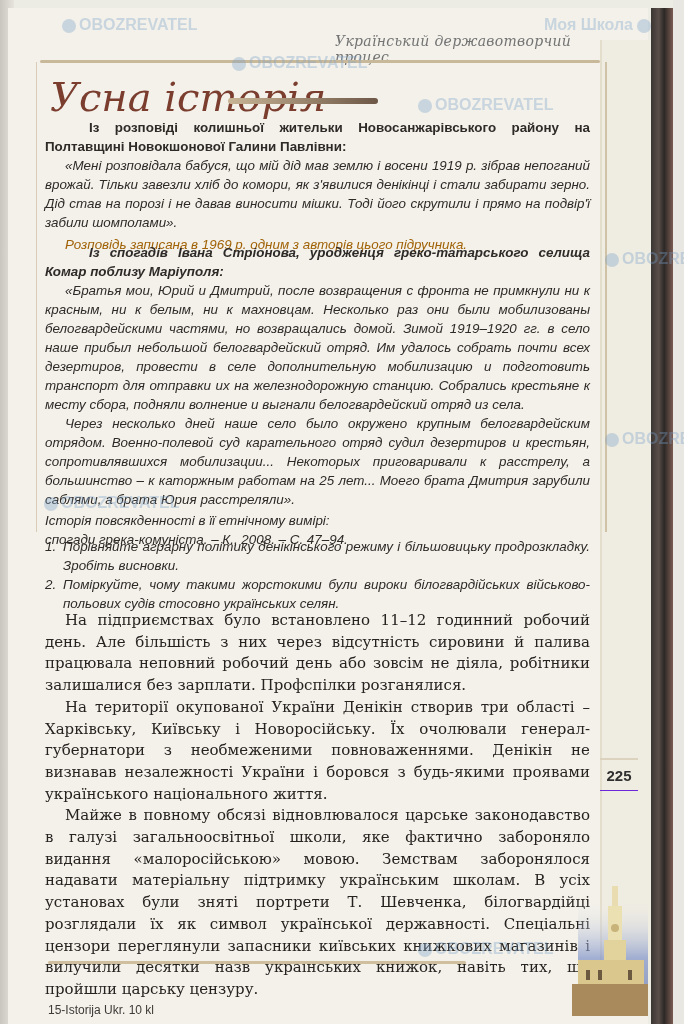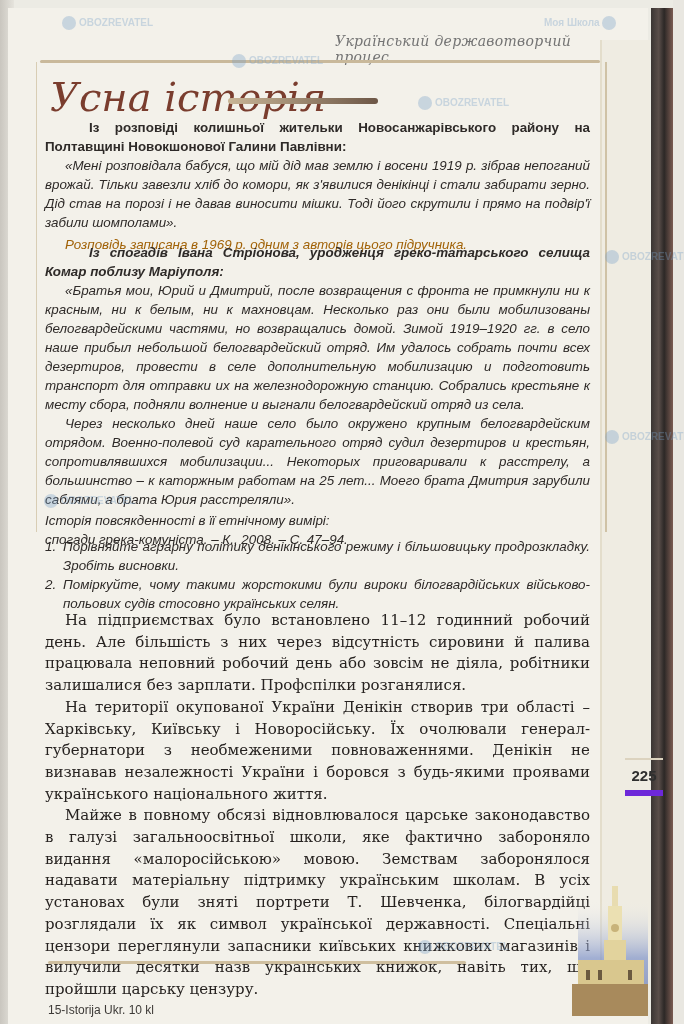--- a/index.html
+++ b/index.html
@@ -18,26 +18,26 @@
   .src-head{font-weight:bold;text-indent:44px;text-align:justify;}
   .src-head.it{font-style:italic;}
   .quote{font-style:italic;text-indent:20px;text-align:justify;margin:0;}
   .note{font-style:italic;text-indent:20px;color:#a16207;margin:0;}
   .citation{font-style:italic;text-align:left;margin:0;}
   .tasks{position:absolute;left:45px;top:537px;width:545px;font-size:13.4px;line-height:19px;font-style:italic;}
   .task{display:flex;text-align:justify;}
   .task .num{width:18px;flex:none;}
   .body-text{position:absolute;left:45px;top:610px;width:545px;font-family:"DejaVu Serif",serif;font-size:15px;line-height:21.7px;color:#262220;}
   .body-text p{margin:0;text-indent:20px;text-align:justify;}
-  .page-num-box{position:absolute;left:625px;top:758px;width:38px;height:30px;border-top:2px solid #dcd3bf;border-bottom:6px solid #6d28d9;display:flex;align-items:center;justify-content:center;}
+  .page-num-box{position:absolute;left:600px;top:758px;width:38px;height:30px;border-top:2px solid #dcd3bf;border-bottom:1px solid #6d28d9;display:flex;align-items:center;justify-content:center;}
   .page-num{font-weight:bold;font-size:15px;color:#2f2f2f;font-family:"Liberation Sans",sans-serif;}
   .bottom-rule{position:absolute;left:48px;top:961px;width:418px;height:3px;background:#cfbf9f;border-radius:2px;}
   .footer{position:absolute;left:48px;top:1003px;font-size:12px;color:#3d3a37;}
   .building{position:absolute;left:568px;top:880px;width:80px;height:136px;}
-  .wm{position:absolute;font-size:10px;color:rgba(120,160,200,0.35);font-weight:bold;white-space:nowrap;pointer-events:none;}
+  .wm{position:absolute;font-size:16px;color:rgba(120,160,200,0.35);font-weight:bold;white-space:nowrap;pointer-events:none;}
   .wm .circ{display:inline-block;width:14px;height:14px;border-radius:50%;background:rgba(120,160,200,0.35);vertical-align:middle;margin-right:3px;}
 </style>
 </head>
 <body>
 
 <div class="left-shadow"></div>
 <div class="page"></div>
 <div class="margin-strip"></div>
 <div class="spine"></div>
 <div class="spine-edge"></div>

